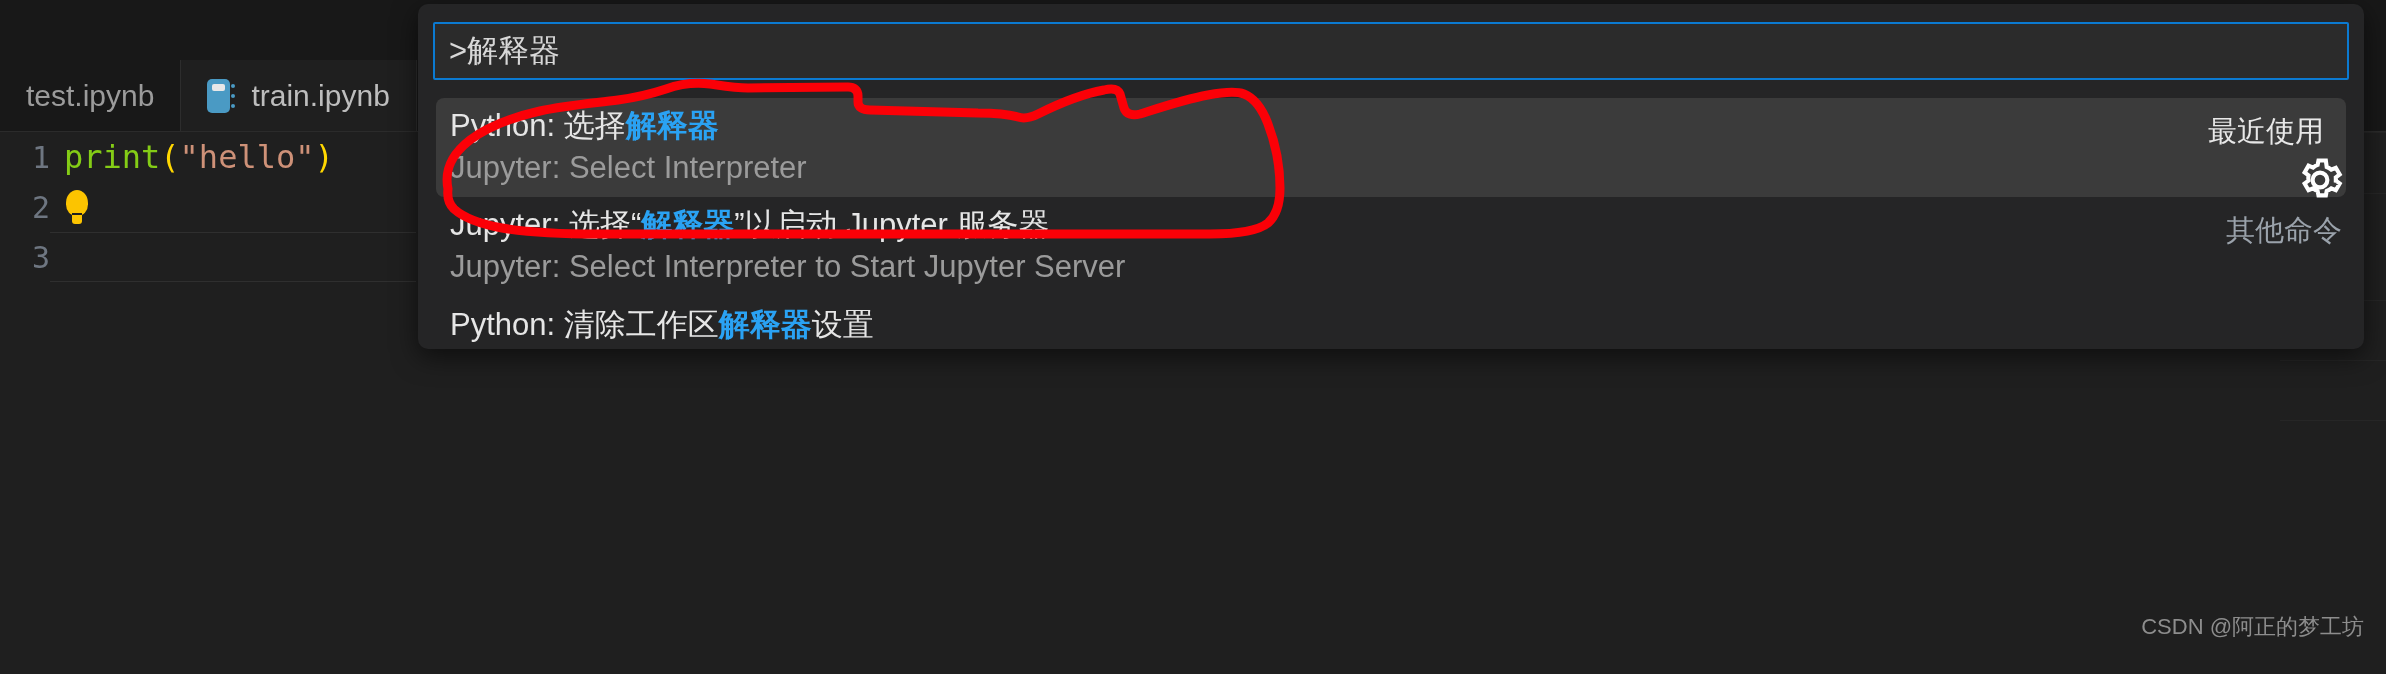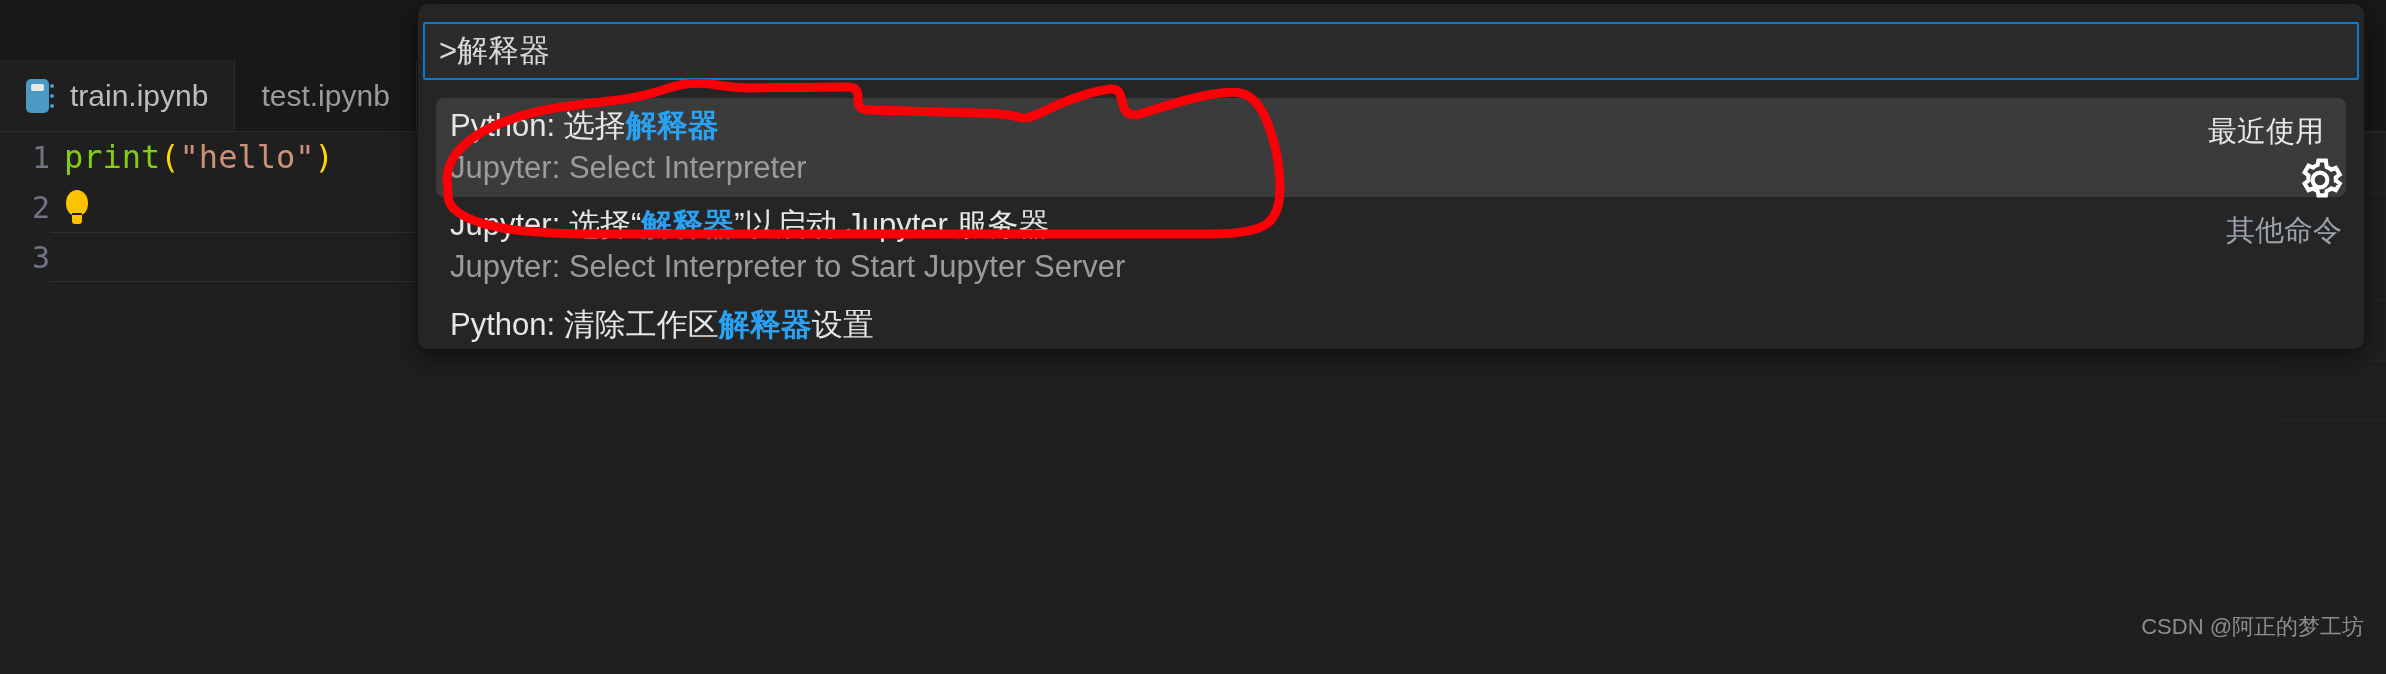--- a/index.html
+++ b/index.html
@@ -93,21 +93,21 @@
   }
 
   
   .palette {
     position: absolute; left: 418px; top: 4px; width: 1946px; height: 345px;
     background: #252526;
     border-radius: 10px;
     box-shadow: 0 8px 26px rgba(0,0,0,0.55);
     padding: 18px 0 0 0;
   }
-  .palette-input-wrap { padding: 0 5px; }
+  .palette-input-wrap { padding: 0 15px; }
   .palette-input {
     width: 100%; height: 58px;
     background: #2b2b2b;
     border: 2px solid #0b7ad1;
     color: #d8d8d8;
     font-size: 31px;
     font-family: "Liberation Sans", "DejaVu Sans", sans-serif;
     padding: 0 14px;
     outline: none;
     border-radius: 2px;
@@ -160,32 +160,32 @@
   }
 </style>
 </head>
 <body>
 
 <div id="root">
 
   <div class="editor-top-strip"></div>
 
   <div class="tabbar">
+    <div class="tab inactive">
+      <span class="tab-label">test.ipynb</span>
+    </div>
     <div class="tab active">
       <span class="nb-icon">
         <span class="body"></span>
           <span class="bar"></span>
         <span class="dot d1"></span>
           <span class="dot d2"></span>
           <span class="dot d3"></span>
       </span>
       <span class="tab-label">train.ipynb</span>
-    </div>
-    <div class="tab inactive">
-      <span class="tab-label">test.ipynb</span>
     </div>
   </div>
 
   <div class="code-area">
     <div class="code-line">
       <span class="ln">1</span>
       <span class="code-txt"><span class="tk-fn">print</span><span class="tk-paren">(</span><span class="tk-str">"hello"</span><span class="tk-paren">)</span></span>
     </div>
     <div class="code-line">
       <span class="ln">2</span>

